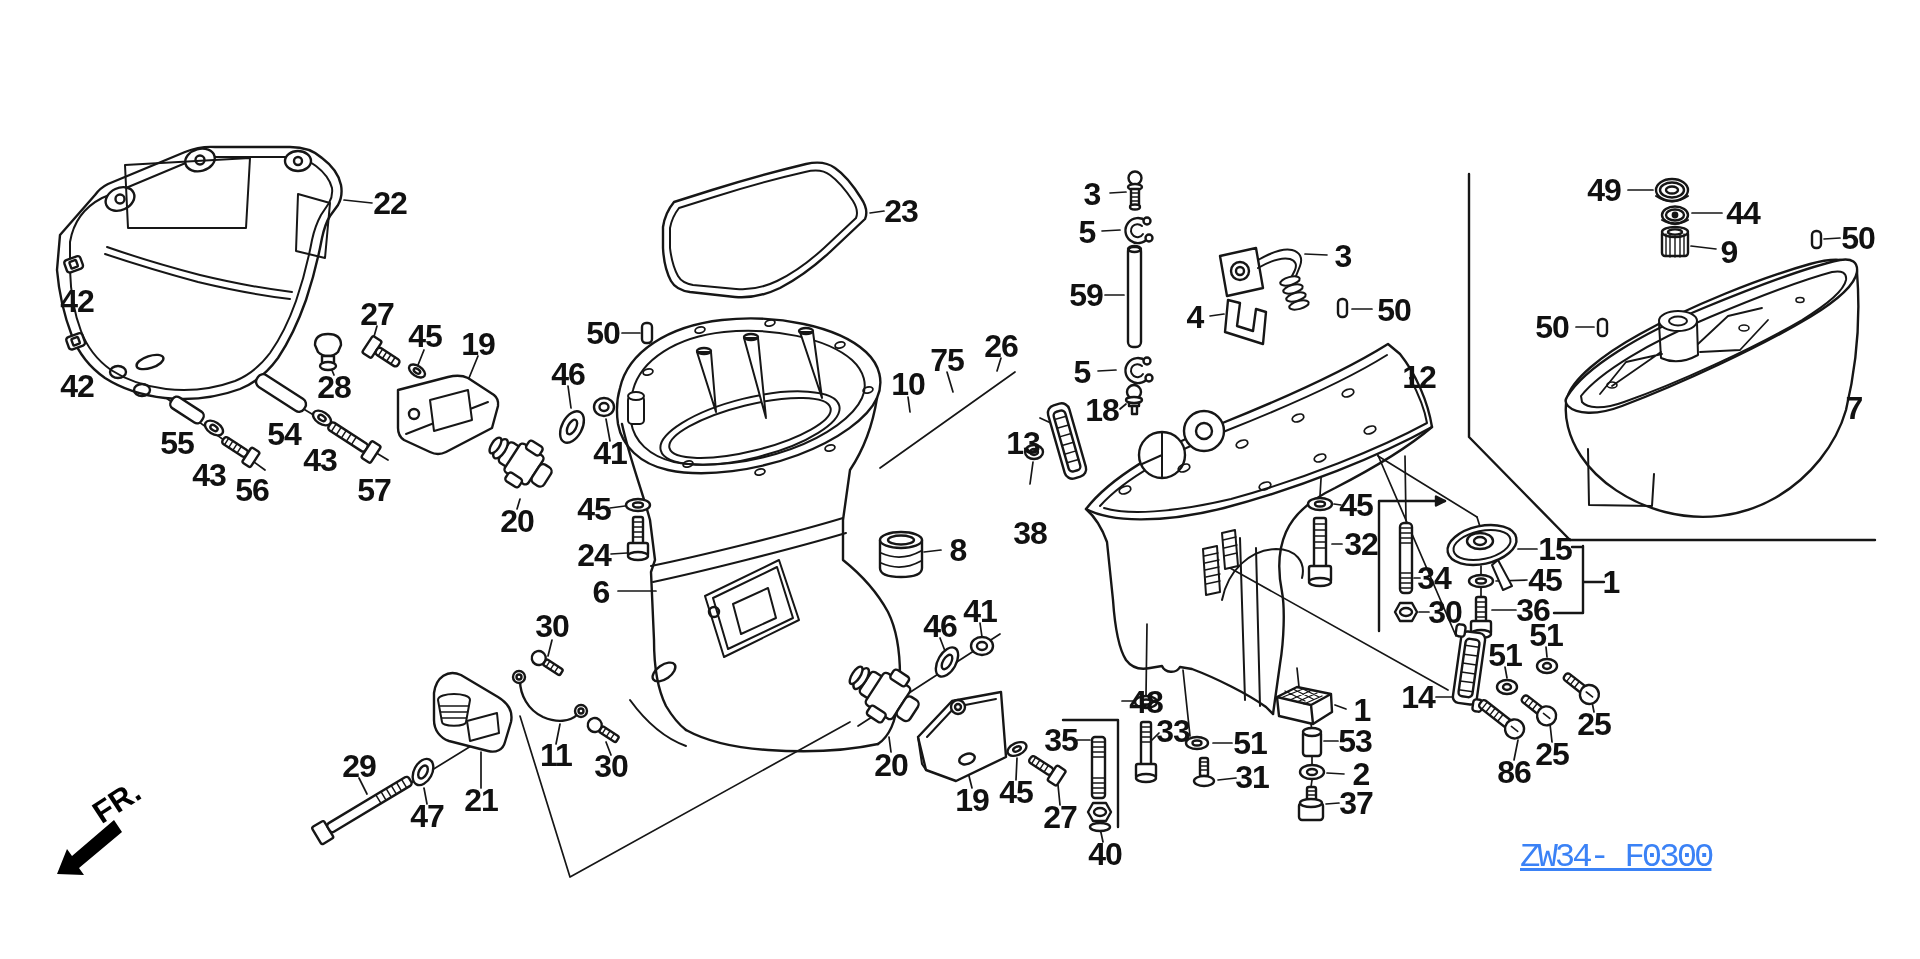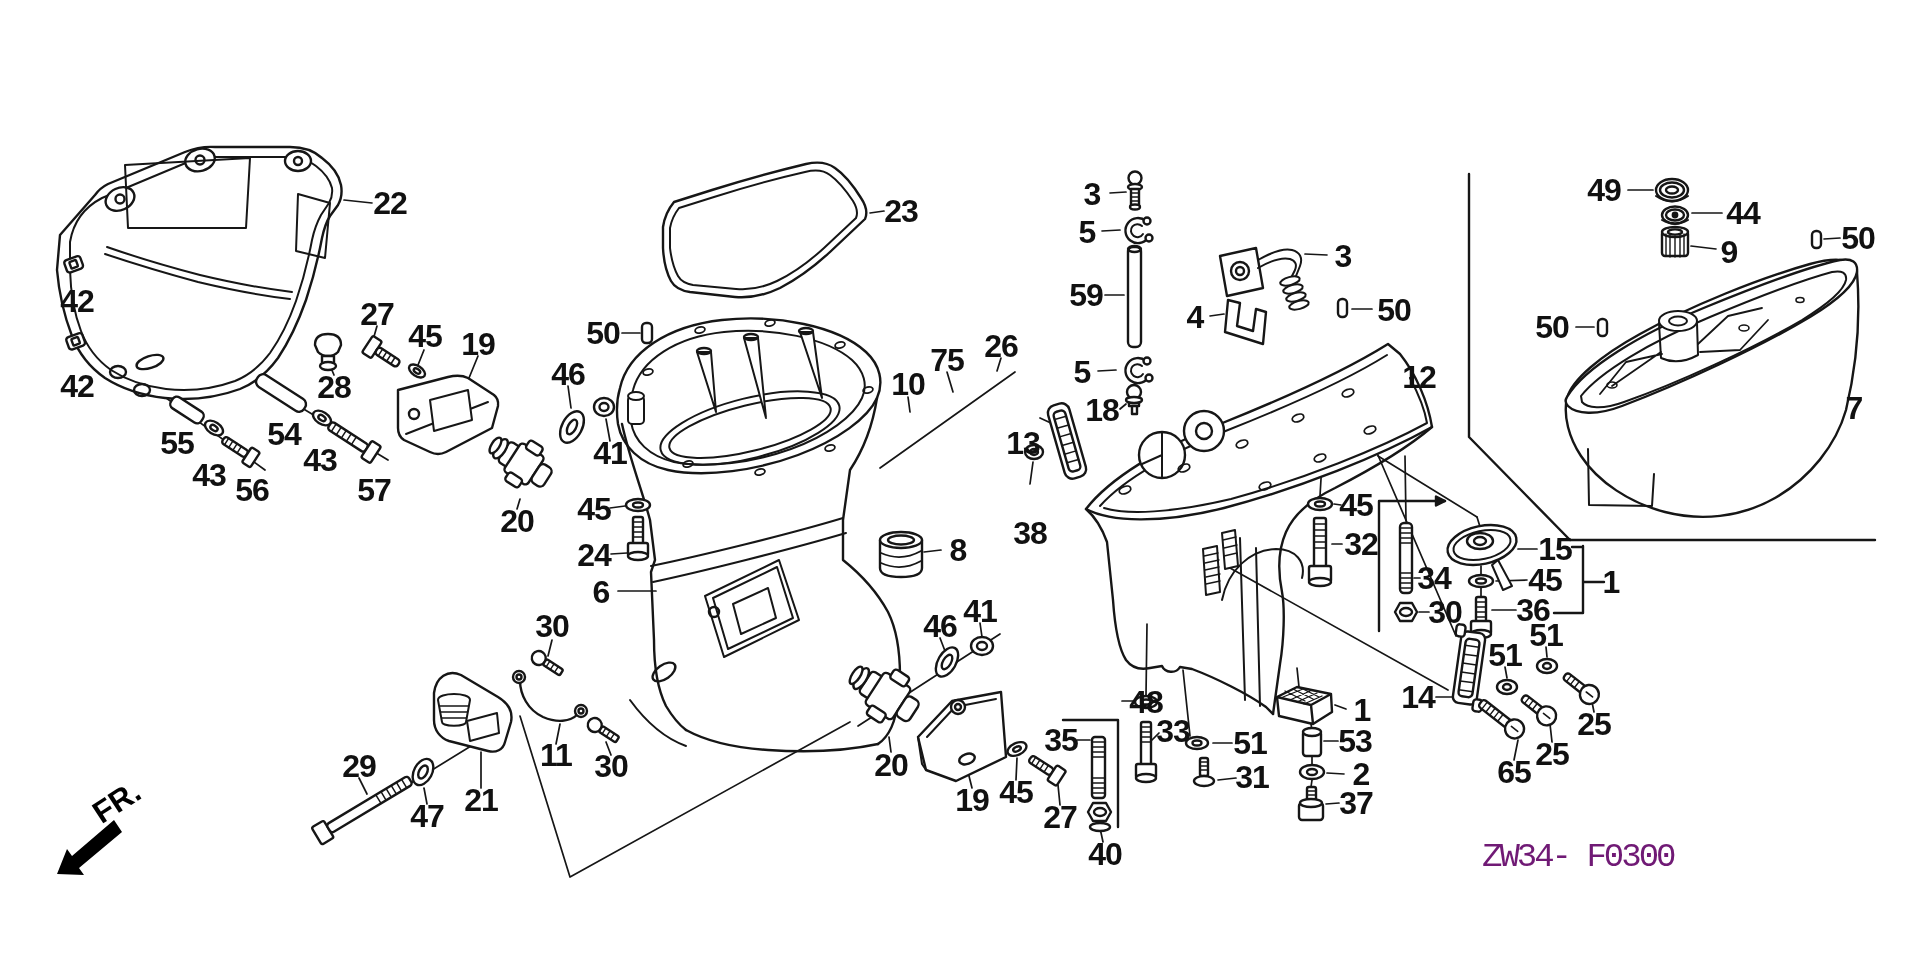--- a/index.html
+++ b/index.html
@@ -1,19 +1,19 @@
 <!DOCTYPE html>
 <html><head>
 <meta charset="utf-8">
 <style>
   html,body{margin:0;padding:0;background:#fff;}
   #page{position:relative;width:1920px;height:959px;background:#fff;overflow:hidden;font-family:"Liberation Sans",sans-serif;}
   svg{position:absolute;left:0;top:0;}
   .lbl{position:absolute;transform:translate(-50%,-50%);font:700 32px "Liberation Sans",sans-serif;letter-spacing:-1px;color:#111;white-space:nowrap;}
-  #code{position:absolute;left:1482px;top:838px;font:400 34px "Liberation Mono",monospace;letter-spacing:-3px;color:#701a75;}
+  #code{position:absolute;left:1520px;top:838px;font:400 34px "Liberation Mono",monospace;letter-spacing:-3px;color:#3b82f6;text-decoration:underline;}
   #fr{position:absolute;left:96px;top:798px;font:700 31px "Liberation Sans",sans-serif;letter-spacing:0px;color:#000;transform:rotate(-33deg);transform-origin:left center;}
 </style>
 </head>
 <body>
 
 <div id="page">
 <svg width="1920" height="959" viewBox="0 0 1920 959" fill="none" stroke="#161616" stroke-width="2.4" stroke-linecap="round" stroke-linejoin="round">
 
   <g stroke-width="1.7">
     <path d="M372,203 L344,200"></path>
@@ -584,21 +584,21 @@
       <div class="lbl" style="left: 1434px; top: 578px;">34</div>
       <div class="lbl" style="left: 1445px; top: 612px;">30</div>
       <div class="lbl" style="left: 1555px; top: 549px;">15</div>
       <div class="lbl" style="left: 1545px; top: 580px;">45</div>
       <div class="lbl" style="left: 1533px; top: 610px;">36</div>
       <div class="lbl" style="left: 1611px; top: 582px;">1</div>
       <div class="lbl" style="left: 1546px; top: 635px;">51</div>
       <div class="lbl" style="left: 1505px; top: 655px;">51</div>
       <div class="lbl" style="left: 1594px; top: 724px;">25</div>
       <div class="lbl" style="left: 1552px; top: 754px;">25</div>
-      <div class="lbl" style="left: 1514px; top: 772px;">65</div>
+      <div class="lbl" style="left: 1514px; top: 772px;">86</div>
       <div class="lbl" style="left: 1418px; top: 697px;">14</div>
       <div class="lbl" style="left: 1362px; top: 710px;">1</div>
       <div class="lbl" style="left: 1355px; top: 741px;">53</div>
       <div class="lbl" style="left: 1361px; top: 774px;">2</div>
       <div class="lbl" style="left: 1356px; top: 803px;">37</div>
       <div class="lbl" style="left: 1604px; top: 190px;">49</div>
       <div class="lbl" style="left: 1743px; top: 213px;">44</div>
       <div class="lbl" style="left: 1729px; top: 252px;">9</div>
       <div class="lbl" style="left: 1858px; top: 238px;">50</div>
       <div class="lbl" style="left: 1552px; top: 327px;">50</div>

